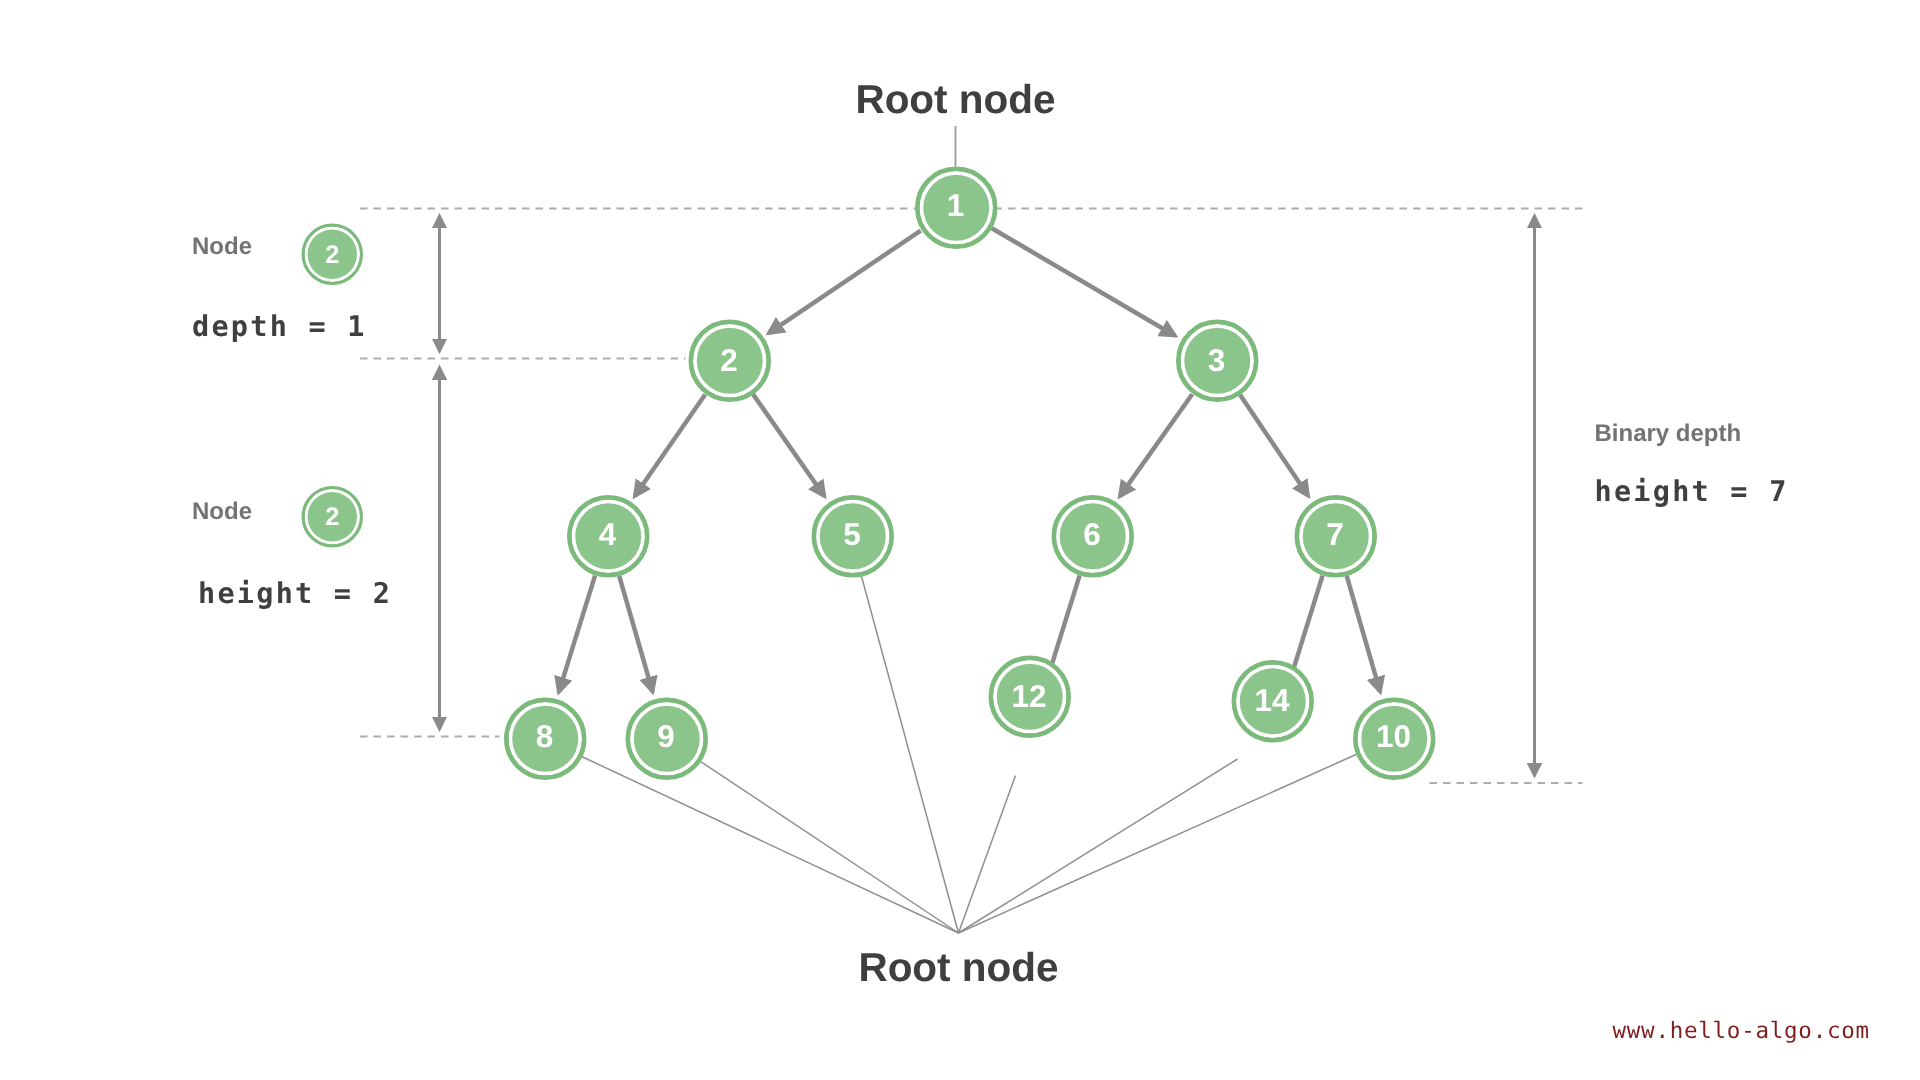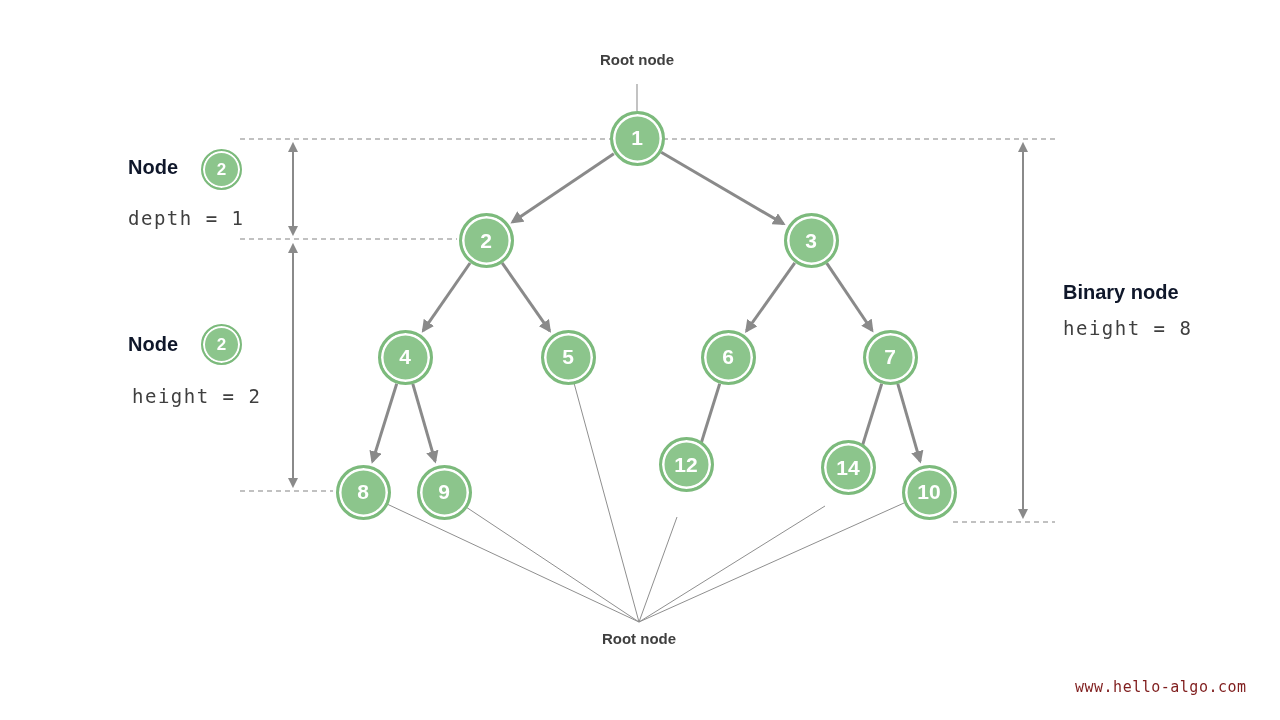--- a/index.html
+++ b/index.html
@@ -20,28 +20,28 @@
   }
   .badge{
     position:absolute;width:41px;height:41px;box-sizing:border-box;
     border-radius:50%;background:#8CC58C;border:2.5px solid #7CBA7C;
     box-shadow:inset 0 0 0 2px #ffffff;
     display:flex;align-items:center;justify-content:center;
     color:#ffffff;font-weight:bold;font-size:17px;
   }
   .big-label{
     position:absolute;transform:translateX(-50%);
-    font-weight:bold;font-size:15px;color:#3F3F3F;white-space:nowrap;
+    font-weight:bold;font-size:27px;color:#3F3F3F;white-space:nowrap;
   }
   .anno-title{
-    position:absolute;font-weight:bold;font-size:20px;color:#0f172a;white-space:nowrap;
+    position:absolute;font-weight:bold;font-size:16px;color:#737373;white-space:nowrap;
   }
   .anno-formula{
     position:absolute;font-family:"DejaVu Sans Mono",monospace;
-    font-size:19px;color:#3F3F3F;letter-spacing:1.5px;white-space:nowrap;
+    font-size:19px;color:#3F3F3F;letter-spacing:1.5px;white-space:nowrap;font-weight:bold;
   }
   .watermark{
     position:absolute;left:1075px;top:678px;
     font-family:"DejaVu Sans Mono",monospace;font-size:15px;
     letter-spacing:0.5px;color:#7f1d1d;white-space:nowrap;
   }
 </style>
 </head>
 <body>
 
@@ -141,18 +141,18 @@
       <span>2</span>
     </div>
   <div class="anno-formula" style="left:128px;top:207px">depth = 1</div>
 
   <div class="anno-title" style="left:128px;top:333px">Node</div>
   <div class="badge" style="left:201px;top:324px">
       <span>2</span>
     </div>
   <div class="anno-formula" style="left:132px;top:385px">height = 2</div>
 
-  <div class="anno-title" style="left:1063px;top:281px">Binary node</div>
-  <div class="anno-formula" style="left:1063px;top:317px">height = 8</div>
+  <div class="anno-title" style="left:1063px;top:281px">Binary depth</div>
+  <div class="anno-formula" style="left:1063px;top:317px">height = 7</div>
 
   <div class="watermark">www.hello-algo.com</div>
 
 </div>
 
 </body></html>

